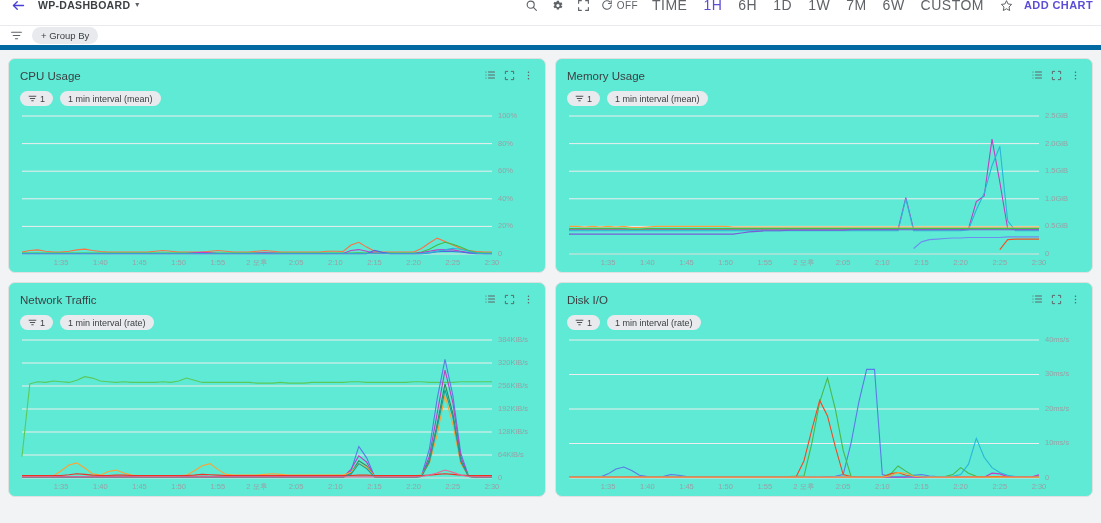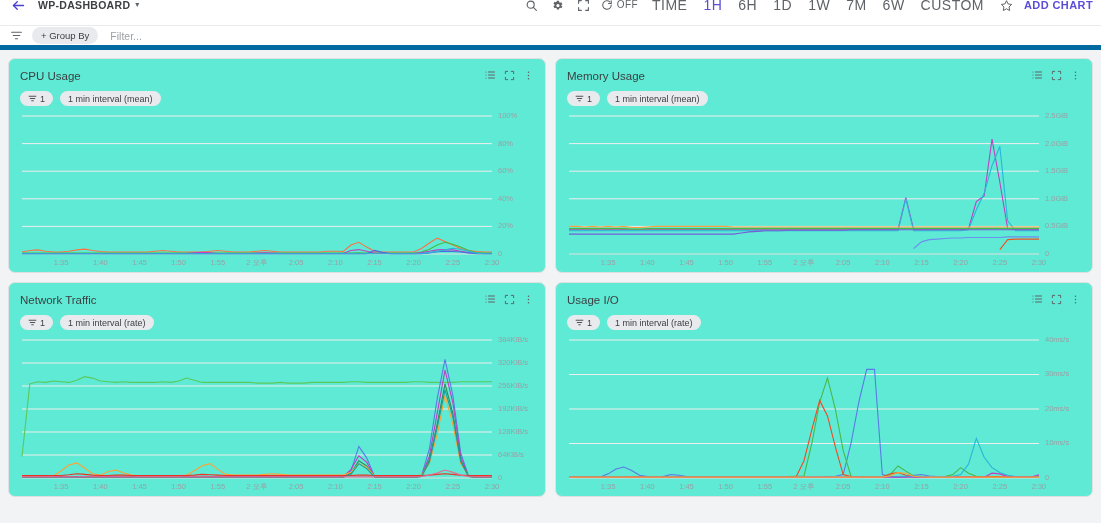--- a/index.html
+++ b/index.html
@@ -47,21 +47,21 @@
     align-items: center;
     gap: 0px;
     flex: 0 0 auto;
   }
   .ticon {
     width: 26px; height: 22px;
     display: flex; align-items: center; justify-content: center;
     color: #5f6368; cursor: pointer;
   }
   .off-group {
-    display: flex; align-items: flex-start; gap: 4px;
+    display: flex; align-items: center; gap: 4px;
     color: #5f6368; cursor: pointer;
     margin-left: 4px; margin-right: 6px;
   }
   .off-label {
     font-size: 10px; letter-spacing: .4px; color: #5f6368;
   }
   .range {
     font-size: 14px;
     letter-spacing: .5px;
     color: #5f6368;
@@ -254,21 +254,20 @@
 
 <div class="filterbar">
   <span class="filter-icon">
     <svg width="13" height="13" viewBox="0 0 24 24" fill="none" stroke="currentColor" stroke-width="2.1" stroke-linecap="round">
       <line x1="3" y1="6" x2="21" y2="6"></line>
         <line x1="6" y1="12" x2="18" y2="12"></line>
         <line x1="10" y1="18" x2="14" y2="18"></line>
     </svg>
   </span>
   <span class="groupby-chip">+ Group By</span>
-  <span class="filter-placeholder">Filter...</span>
 </div>
 
 <div class="grid">
 
   <div class="card">
     <div class="card-head">
       <span class="card-title">CPU Usage</span>
       <span class="card-actions">
         <span>
           <svg width="12" height="12" viewBox="0 0 24 24" fill="none" stroke="currentColor" stroke-width="2" stroke-linecap="round">
@@ -499,21 +498,21 @@
           <text class="xlab" x="354.5" y="153">2:15</text>
           <text class="xlab" x="393.6666666666667" y="153">2:20</text>
           <text class="xlab" x="432.8333333333333" y="153">2:25</text>
           <text class="xlab" x="472" y="153">2:30</text>
         </svg>
       </div>
   </div>
 
   <div class="card">
     <div class="card-head">
-      <span class="card-title">Usage I/O</span>
+      <span class="card-title">Disk I/O</span>
       <span class="card-actions">
         <span>
           <svg width="12" height="12" viewBox="0 0 24 24" fill="none" stroke="currentColor" stroke-width="2" stroke-linecap="round">
             <line x1="9" y1="6" x2="21" y2="6"></line>
               <line x1="9" y1="12" x2="21" y2="12"></line>
               <line x1="9" y1="18" x2="21" y2="18"></line>
             <circle cx="4" cy="6" r="1.1" fill="currentColor" stroke="none"></circle>
             <circle cx="4" cy="12" r="1.1" fill="currentColor" stroke="none"></circle>
             <circle cx="4" cy="18" r="1.1" fill="currentColor" stroke="none"></circle>
           </svg>

